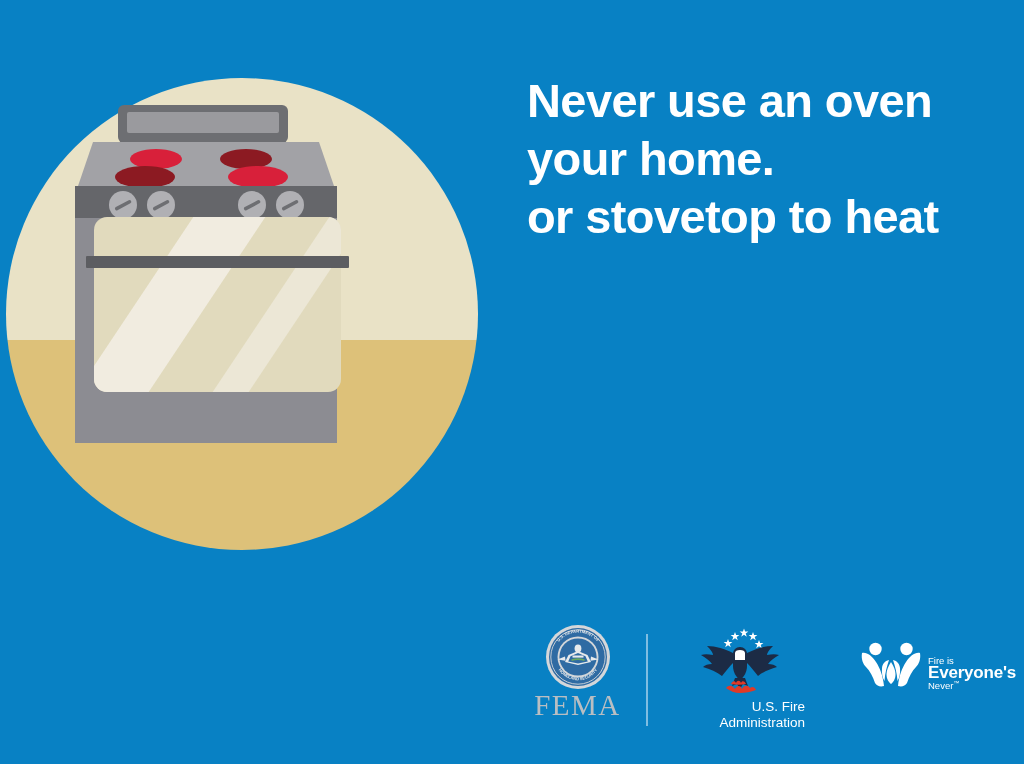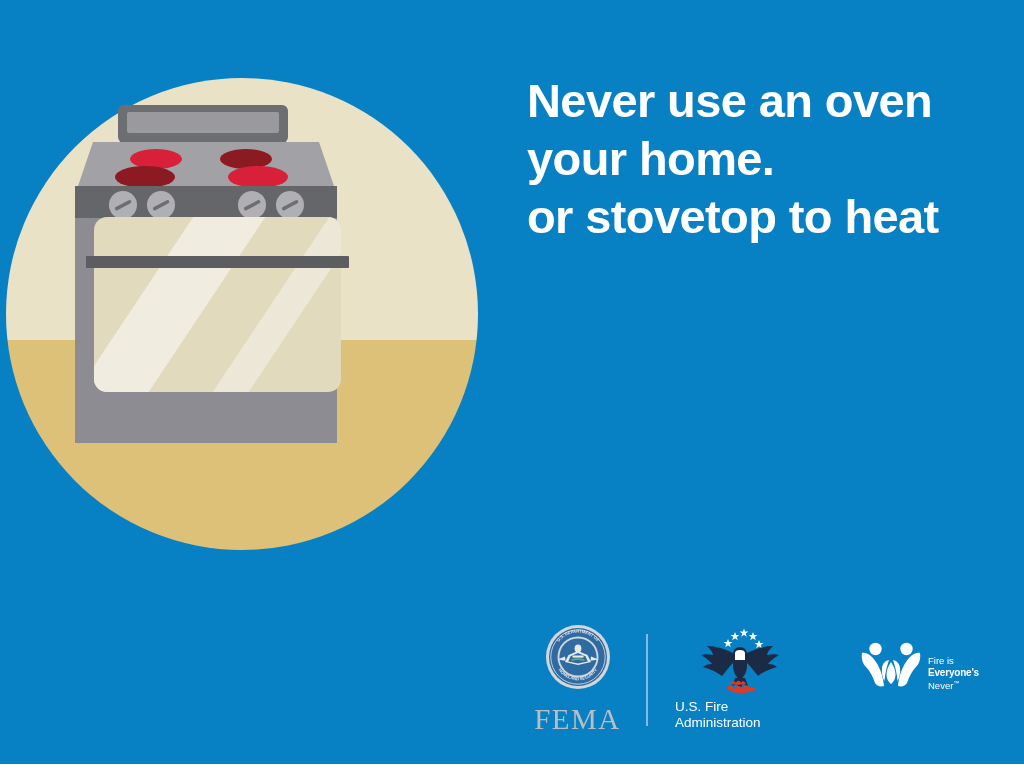--- a/index.html
+++ b/index.html
@@ -50,40 +50,40 @@
     height: 125px;
   }
 
   .logo-block { position: absolute; top: 0; }
 
   
   #fema-logo { left: 10px; width: 125px; text-align: center; }
   #fema-seal { display: block; margin: 6px auto 0; }
   #fema-wordmark {
     display: block;
-    margin-top: 14px;
+    margin-top: 0;
     color: #b9bec2;
     font-family: "Liberation Serif", serif;
     font-size: 29px;
     letter-spacing: 1.5px;
     line-height: 30px;
   }
 
   
   #logo-divider {
     position: absolute;
     left: 141px;
     top: 16px;
     width: 2px;
     height: 92px;
     background: #7fbde2;
   }
 
   
-  #usfa-logo { left: 170px; width: 130px; text-align: left; }
+  #usfa-logo { left: 170px; width: 130px; text-align: right; }
   #usfa-eagle { display: block; margin: 4px auto 0; }
   #usfa-name {
     display: block;
     margin-top: 3px;
     color: #ffffff;
     font-size: 13.5px;
     line-height: 15.5px;
     font-family: "Liberation Sans", sans-serif;
   }
   #usfa-name .usfa-l { display: block; }
@@ -92,21 +92,21 @@
   #fief-logo { left: 355px; width: 145px; }
   #fief-inner { display: flex; align-items: flex-end; margin-top: 22px; }
   #fief-mark { flex: 0 0 auto; }
   #fief-text {
     margin-left: 6px;
     color: #ffffff;
     font-family: "Liberation Sans", sans-serif;
     line-height: 11.5px;
   }
   .fief-l1, .fief-l3 { display: block; font-size: 9.5px; font-weight: normal; }
-  .fief-l2 { display: block; font-size: 10px; font-weight: bold; letter-spacing: -0.2px; }
+  .fief-l2 { display: block; font-size: 17px; font-weight: bold; letter-spacing: -0.2px; }
   .fief-tm { font-size: 6px; vertical-align: super; }
 </style>
 </head>
 <body>
 
 <div id="poster">
 
   <div id="illustration">
     <svg class="illus-svg" viewBox="0 0 472 472" xmlns="http://www.w3.org/2000/svg">
       <defs>

